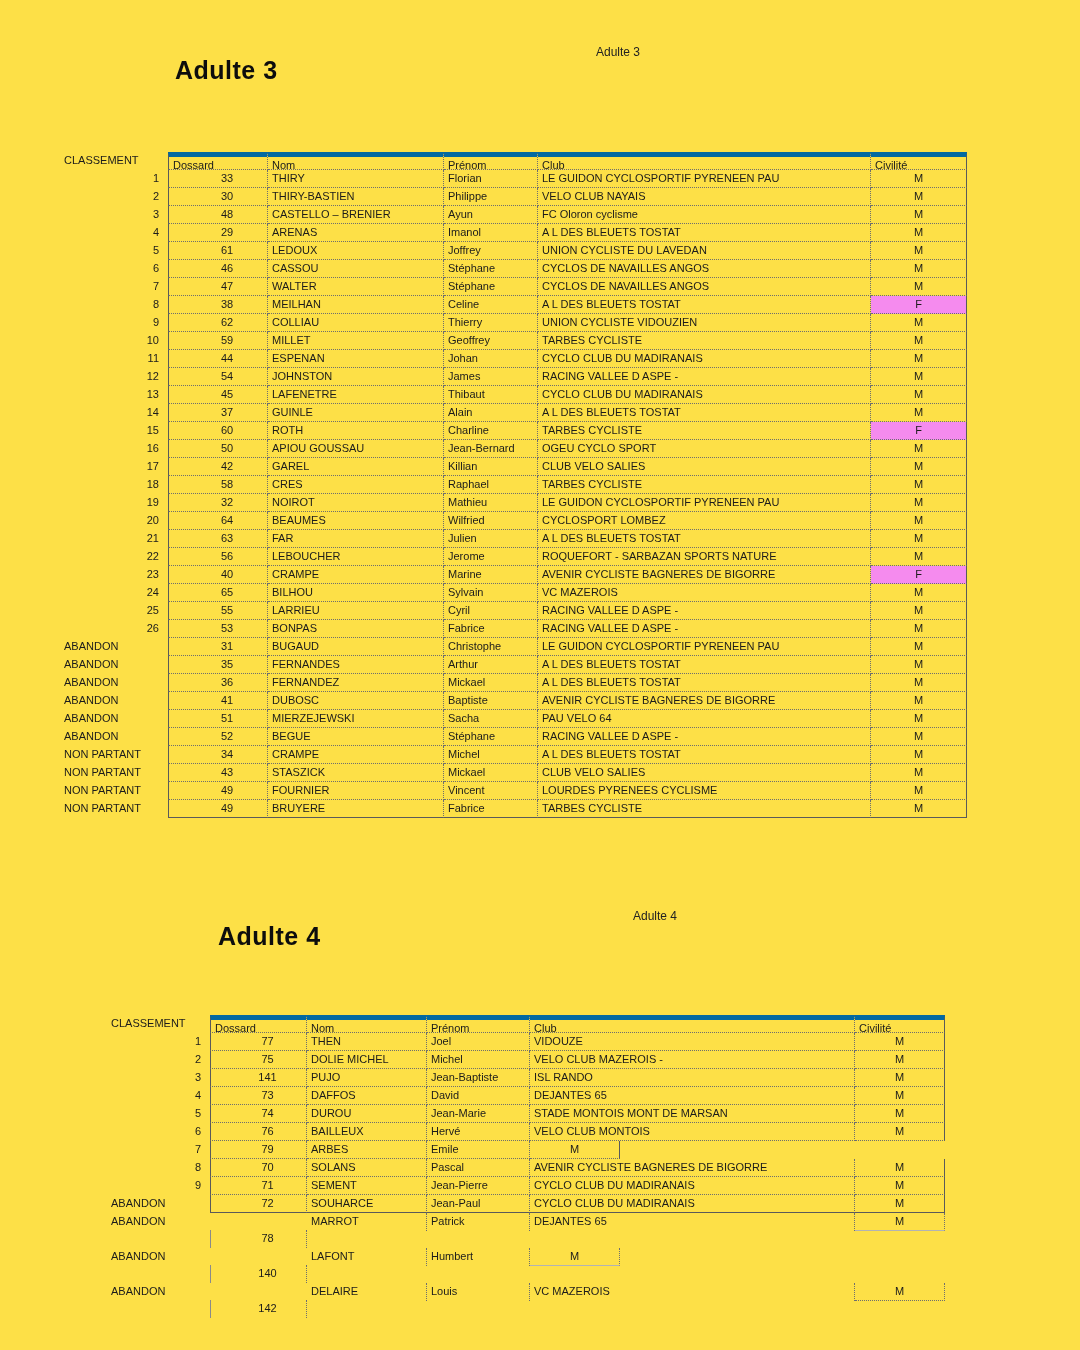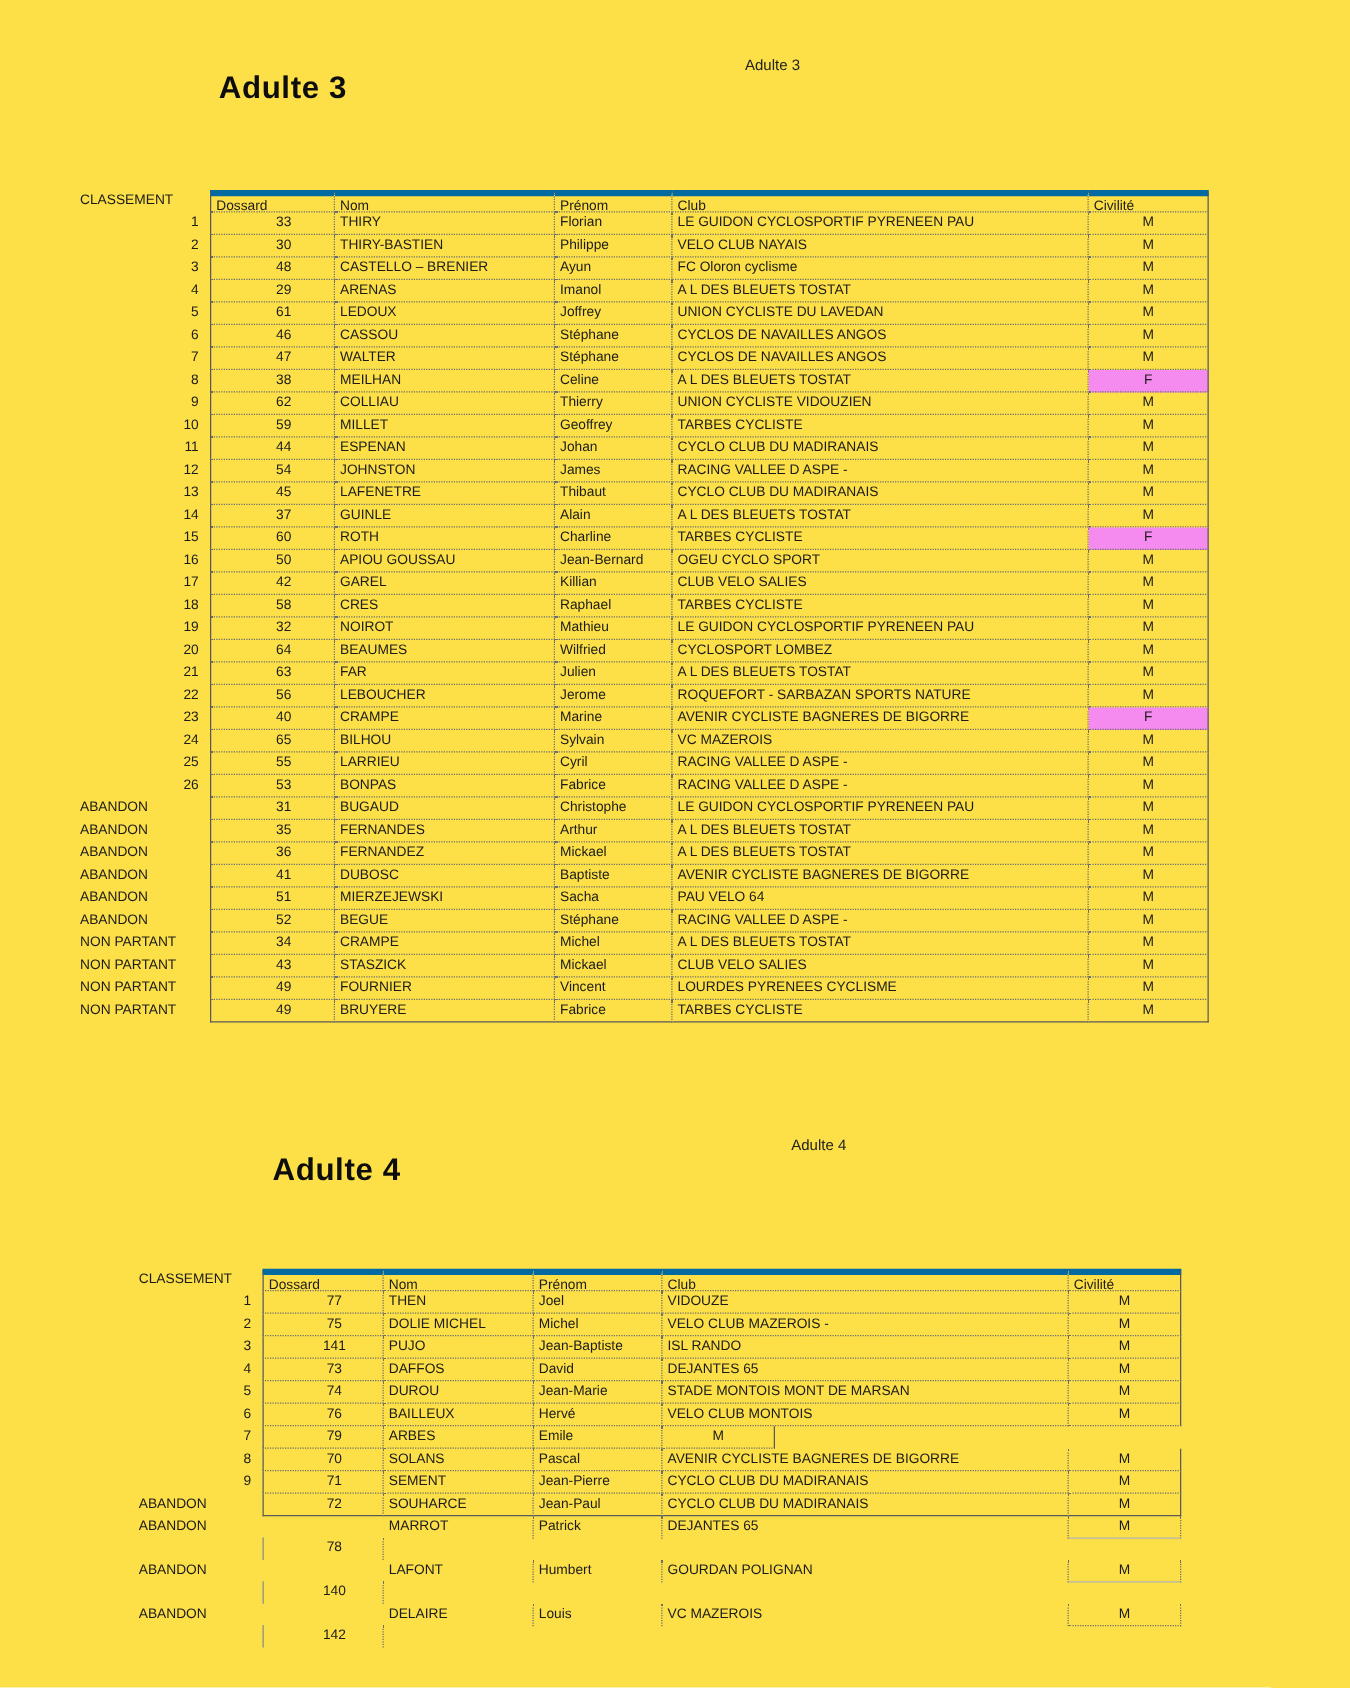--- a/index.html
+++ b/index.html
@@ -444,21 +444,20 @@
             <div class="cell nom">MARROT</div>
             <div class="cell prenom">Patrick</div>
             <div class="cell club">DEJANTES 65</div>
             <div class="cell civilite">M</div>
           </div>
           <div class="trow detached">
             <div class="cell classement word">ABANDON</div>
             <div class="cell dossard">140</div>
             <div class="cell nom">LAFONT</div>
             <div class="cell prenom">Humbert</div>
-            <div class="cell club">GOURDAN POLIGNAN</div>
             <div class="cell civilite">M</div>
           </div>
           <div class="trow detached lastdet">
             <div class="cell classement word">ABANDON</div>
             <div class="cell dossard">142</div>
             <div class="cell nom">DELAIRE</div>
             <div class="cell prenom">Louis</div>
             <div class="cell club">VC MAZEROIS</div>
             <div class="cell civilite">M</div>
           </div>

